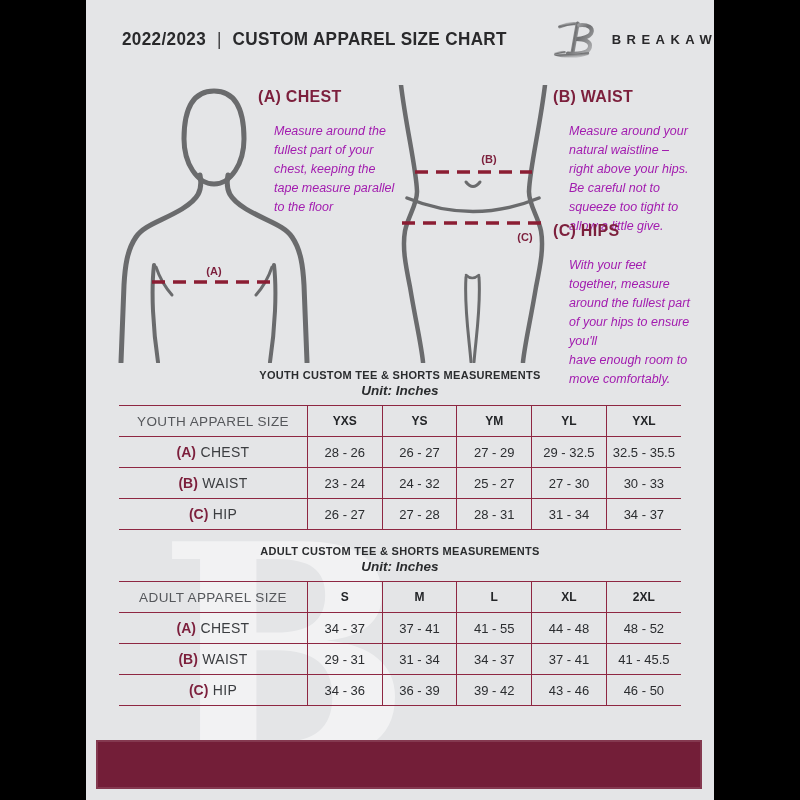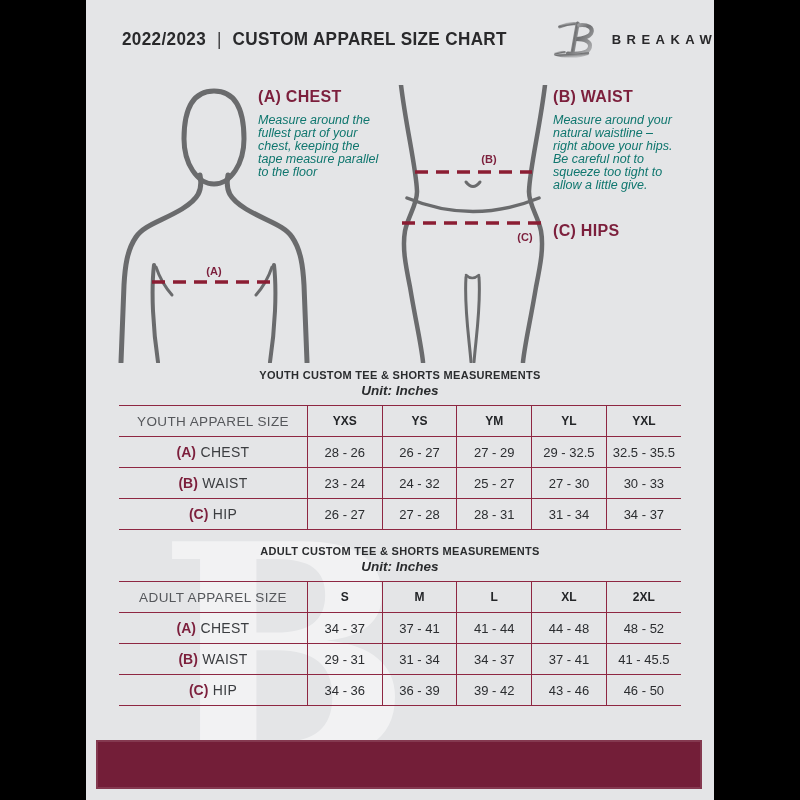--- a/index.html
+++ b/index.html
@@ -33,22 +33,22 @@
   .fig-upper{left:28px;}
   .fig-lower{left:306px;}
   .guide{position:absolute;width:158px;}
   .guide-chest{left:172px;top:3px;}
   .guide-waist{left:467px;top:3px;}
   .guide-hips{left:467px;top:137px;}
   .guide-heading{
     font-weight:700;font-size:16px;color:#7c1f3c;letter-spacing:.3px;margin:0 0 8px 0;
   }
   .guide-body{
-    font-style:italic;font-size:12.5px;line-height:13px;color:#0f766e;
-    white-space:pre-line;margin:0;
+    font-style:italic;font-size:12.5px;line-height:19px;color:#a21caf;
+    white-space:pre-line;margin:16px;
   }
   
   .section{position:absolute;left:33px;right:33px;z-index:2;}
   .section-youth{top:369px;}
   .section-adult{top:545px;}
   .section-title{
     text-align:center;font-weight:700;font-size:11px;color:#2a2c2e;
     letter-spacing:.3px;margin:0;
   }
   .section-unit{
@@ -159,20 +159,27 @@
       <p class="guide-heading">(B) WAIST</p>
       <p class="guide-body">Measure around your
 natural waistline –
 right above your hips.
 Be careful not to
 squeeze too tight to
 allow a little give.</p>
     </div>
     <div class="guide guide-hips">
       <p class="guide-heading">(C) HIPS</p>
+      <p class="guide-body">With your feet
+together, measure
+around the fullest part
+of your hips to ensure
+you'll
+have enough room to
+move comfortably.</p>
     </div>
   </div>
 
   <div class="section section-youth">
     <p class="section-title">YOUTH CUSTOM TEE &amp; SHORTS MEASUREMENTS</p>
     <p class="section-unit">Unit: Inches</p>
     <table class="size-table">
       <tbody>
           <tr>
         <td class="row-head col-first">YOUTH APPAREL SIZE</td>
@@ -220,21 +227,21 @@
         <td class="val col-size">S</td>
         <td class="val col-size">M</td>
         <td class="val col-size">L</td>
         <td class="val col-size">XL</td>
         <td class="val col-size">2XL</td>
       </tr>
       <tr>
         <td class="row-head"><span class="marker">(A)</span> <span class="row-label">CHEST</span></td>
         <td class="val cell-val">34 - 37</td>
         <td class="val cell-val">37 - 41</td>
-        <td class="val cell-val">41 - 44</td>
+        <td class="val cell-val">41 - 55</td>
         <td class="val cell-val">44 - 48</td>
         <td class="val cell-val">48 - 52</td>
       </tr>
       <tr>
         <td class="row-head"><span class="marker">(B)</span> <span class="row-label">WAIST</span></td>
         <td class="val cell-val">29 - 31</td>
         <td class="val cell-val">31 - 34</td>
         <td class="val cell-val">34 - 37</td>
         <td class="val cell-val">37 - 41</td>
         <td class="val cell-val">41 - 45.5</td>

